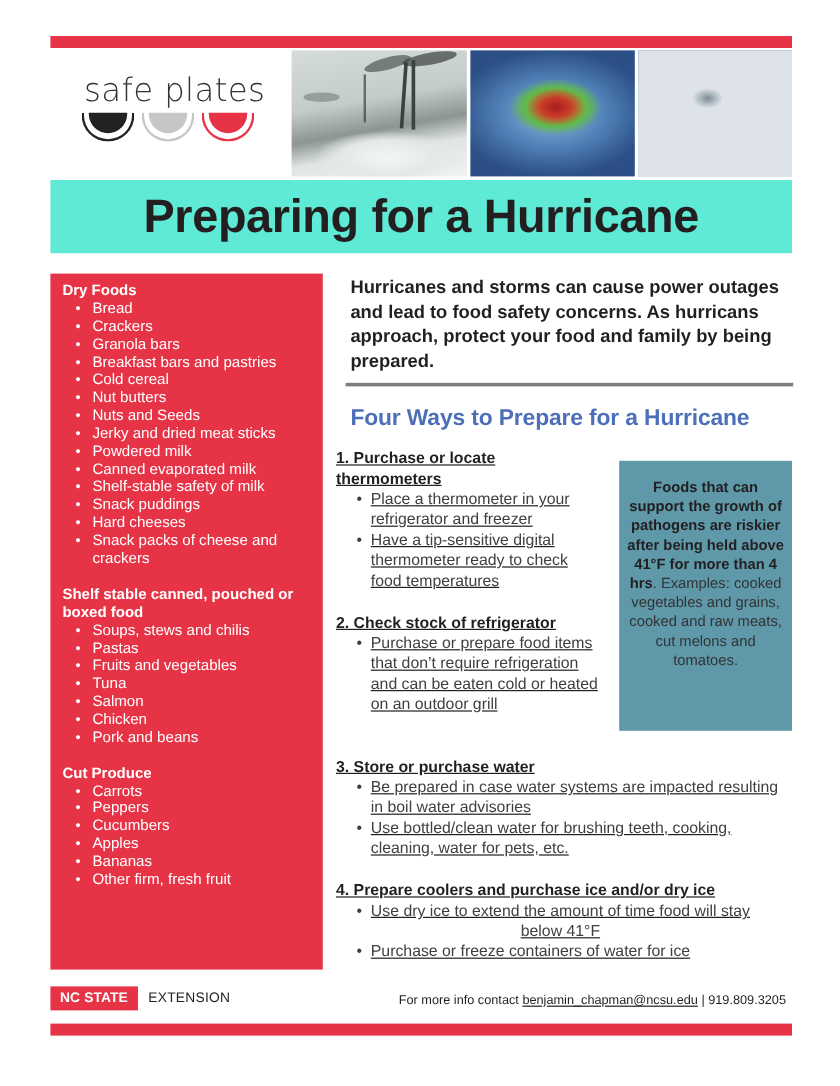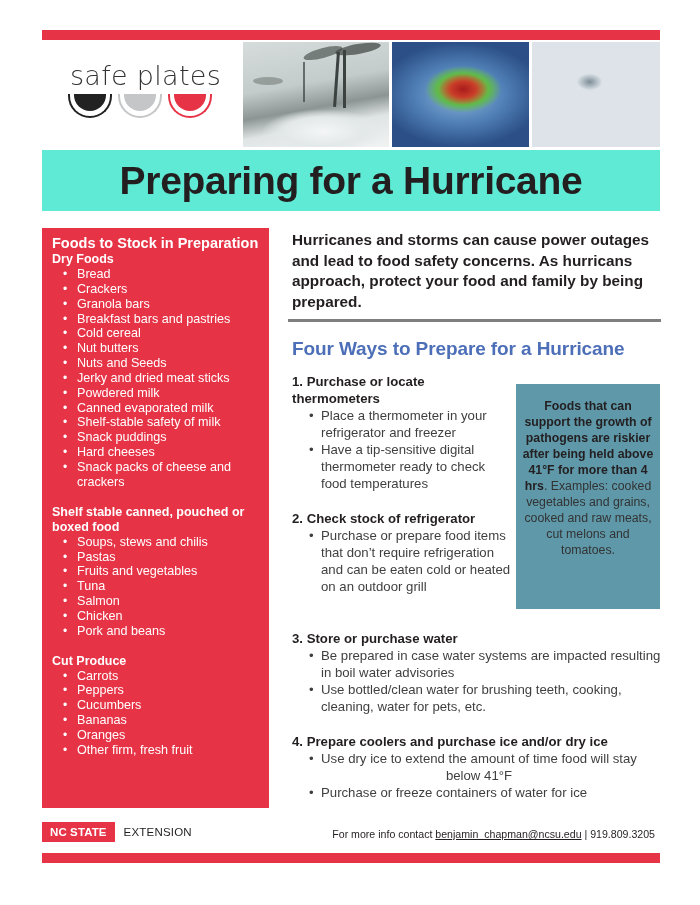--- a/index.html
+++ b/index.html
@@ -47,21 +47,21 @@
     .sidebar li { position: relative; font-size: 12.6px; line-height: 14.85px; padding-left: 25px; }
     .sidebar li::before { content: "\2022"; position: absolute; left: 11px; top: 0; font-size: 12px; }
     .sidebar .gap { height: 15px; }
     .sidebar .group-title.two-line { width: 205px; }
 
     .intro { position: absolute; left: 292px; top: 230px; width: 370px; font-size: 15.3px; font-weight: 700; line-height: 20.5px; color: #231f20; }
     .rule { position: absolute; left: 288px; top: 319px; width: 373px; height: 3px; background: #7f7f7f; }
 
     .ways-title { position: absolute; left: 292px; top: 338px; font-size: 19px; font-weight: 700; color: #4d6fb8; letter-spacing: -0.1px; }
 
-    .step { position: absolute; left: 292px; width: 370px; }
+    .step { position: absolute; left: 280px; width: 370px; text-decoration: underline; }
     .step .step-title { font-size: 13.2px; font-weight: 700; line-height: 17px; color: #231f20; }
     .step ul { list-style: none; }
     .step li { position: relative; font-size: 13.2px; line-height: 17px; color: #3f3f3f; padding-left: 29px; }
     .step li::before { content: "\2022"; position: absolute; left: 17px; top: 0; }
     .step1 { top: 373px; width: 220px; }
     .step2 { top: 510px; width: 220px; }
     .step3 { top: 630px; }
     .step4 { top: 733px; }
 
     .callout { position: absolute; left: 516px; top: 384px; width: 144px; height: 225px; background: #5e98a9; text-align: center; padding: 14px 6px 0 6px; font-size: 12.3px; line-height: 16px; color: #2b2b2b; }
@@ -106,21 +106,20 @@
   <div class="palm" style="left:10px;top:35px;width:30px;height:8px;border-radius:50%;opacity:.35;"></div>
 </div>
 <div class="photo photo2"></div>
 <div class="photo photo3"></div>
 
 <div class="title-band">
   <h1>Preparing for a Hurricane</h1>
 </div>
 
 <div class="sidebar">
-  <div class="side-title">Foods to Stock in Preparation</div>
 
   <div class="group-title">Dry Foods</div>
   <ul>
     <li>Bread</li>
     <li>Crackers</li>
     <li>Granola bars</li>
     <li>Breakfast bars and pastries</li>
     <li>Cold cereal</li>
     <li>Nut butters</li>
     <li>Nuts and Seeds</li>
@@ -144,22 +143,22 @@
     <li>Chicken</li>
     <li>Pork and beans</li>
   </ul>
   <div class="gap"></div>
 
   <div class="group-title">Cut Produce</div>
   <ul>
     <li>Carrots</li>
     <li>Peppers</li>
     <li>Cucumbers</li>
+    <li>Apples</li>
     <li>Bananas</li>
-    <li>Oranges</li>
     <li>Other firm, fresh fruit</li>
   </ul>
 </div>
 
 <p class="intro">Hurricanes and storms can cause power outages and lead to food safety concerns. As hurricans approach, protect your food and family by being prepared.</p>
 <div class="rule"></div>
 
 <h2 class="ways-title">Four Ways to Prepare for a Hurricane</h2>
 
 <div class="step step1">

